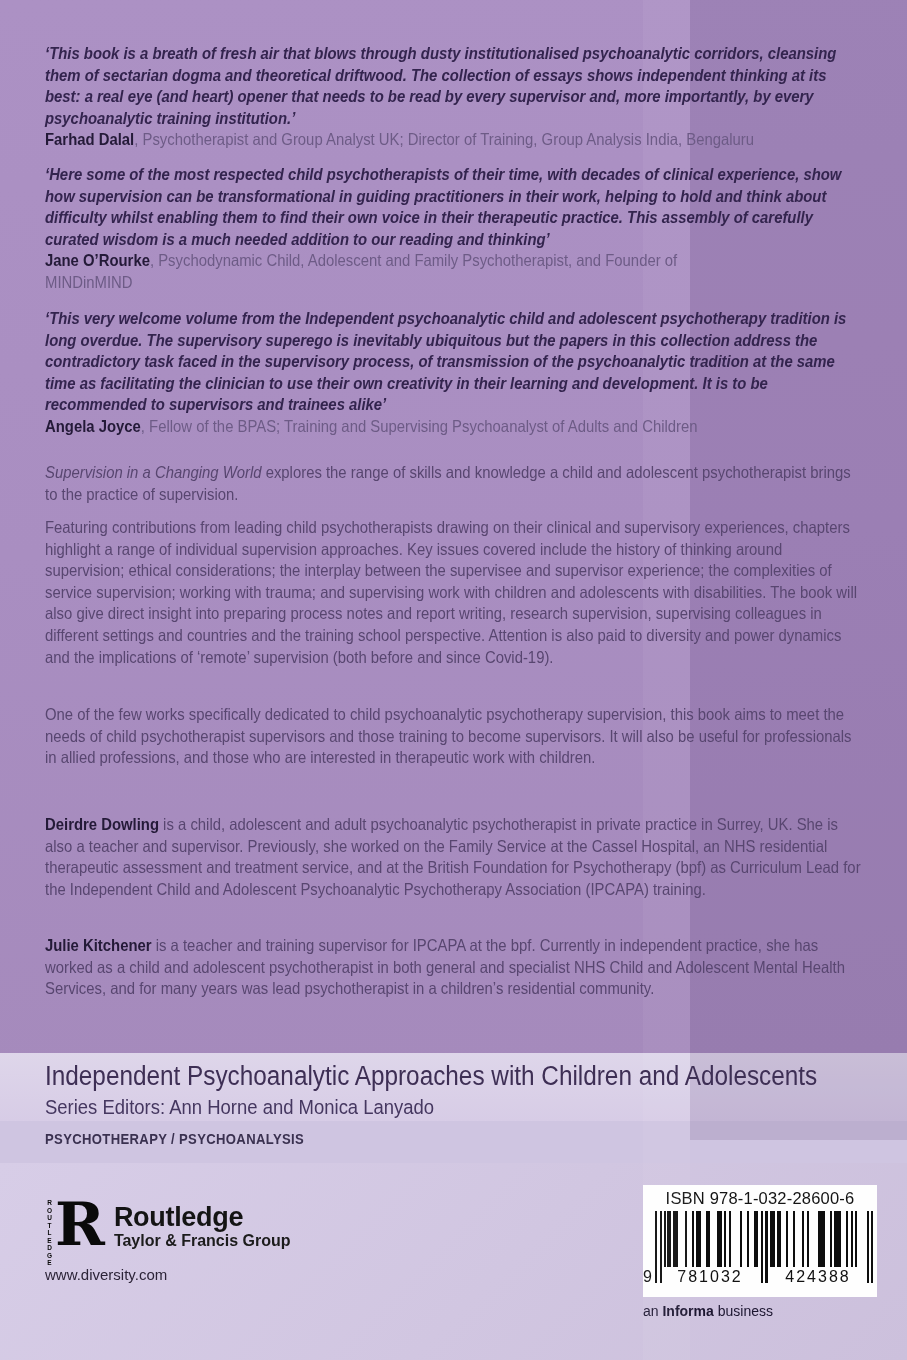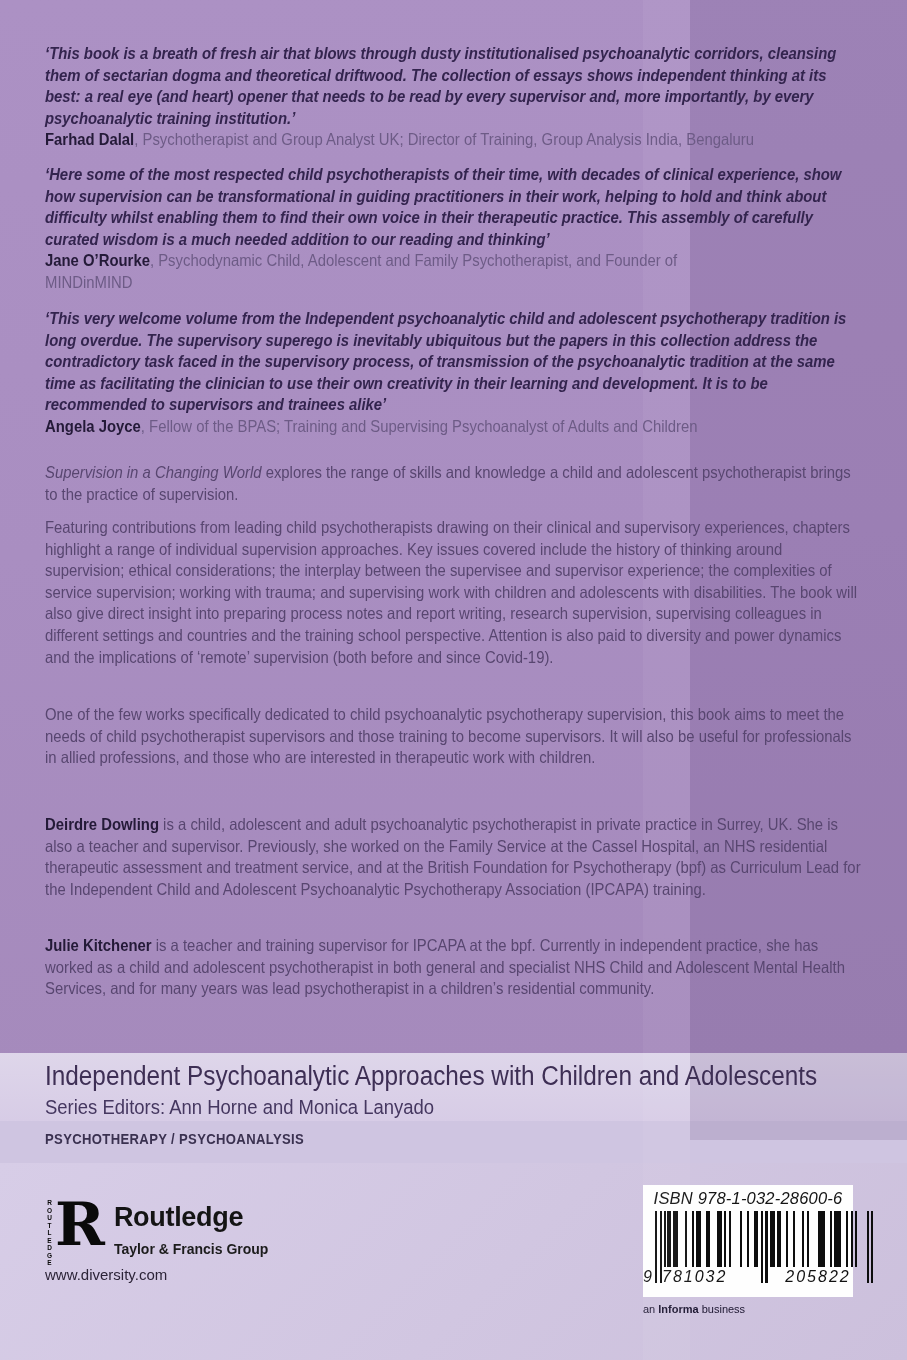--- a/index.html
+++ b/index.html
@@ -47,37 +47,37 @@
   .bottom{position:absolute;left:0;top:1163px;width:907px;height:197px;
     background:linear-gradient(135deg,#d7cde7 0%,#d1c6e1 55%,#ccc0dc 100%);z-index:0;}
   .logo-row{position:absolute;left:45px;top:34px;display:flex;align-items:flex-start;}
   .logo-vertical{writing-mode:vertical-rl;text-orientation:upright;
     font-size:6.5px;font-weight:700;letter-spacing:0.5px;color:#0a0a0a;
     height:56px;line-height:9px;margin-top:2px;}
   .logo-r{font-family:"DejaVu Serif",serif;font-weight:700;font-size:60px;
     line-height:54px;color:#0a0a0a;margin-left:1px;}
   .logo-text{margin-left:9px;padding-top:6px;}
   .logo-name{font-size:27px;line-height:28px;font-weight:600;color:#141414;letter-spacing:-0.3px;}
-  .logo-group{font-size:14px;font-weight:700;color:#1c1c1c;margin-top:10px;}
+  .logo-group{font-size:16px;font-weight:700;color:#1c1c1c;margin-top:1px;}
   .website{position:absolute;left:45px;top:103px;font-size:15px;font-weight:500;color:#2c2438;}
   .ebook{position:absolute;left:45px;top:137px;font-size:13.5px;color:#2e2640;}
   
-  .isbn-box{position:absolute;left:643px;top:22px;width:210px;height:112px;
-    background:#fefefe;font-style:italic;}
+  .isbn-box{position:absolute;left:643px;top:22px;width:234px;height:112px;
+    background:#fefefe;}
   .isbn-label{font-size:16.5px;color:#141414;text-align:center;margin-top:4px;
     letter-spacing:0.2px;}
   .barcode{position:relative;width:218px;height:76px;margin:3px 0 0 12px;}
   .bar{position:absolute;top:0;width:2.3px;height:56px;background:#0d0d0d;}
   .bar.g{height:72px;}
   .d-first{position:absolute;left:-12px;bottom:1px;font-size:16px;color:#111;}
-  .d-left{position:absolute;left:7px;bottom:1px;width:96px;
+  .d-left{position:absolute;left:7px;bottom:1px;width:96px;text-align:center;
     font-size:16px;letter-spacing:2px;color:#111;}
   .d-right{position:absolute;left:115px;bottom:1px;width:96px;text-align:center;
     font-size:16px;letter-spacing:2px;color:#111;}
-  .informa{position:absolute;left:643px;top:140px;font-size:11px;color:#1c1630;text-align:right;}
+  .informa{position:absolute;left:643px;top:140px;font-size:14px;color:#1c1630;text-align:right;}
   .informa b{font-weight:700;}
 </style>
 </head>
 <body>
 
 <div class="cover">
   <div class="crease"></div>
   <div class="shade-band"></div>
 
   <div class="tx q1">
@@ -121,21 +121,21 @@
         <div class="logo-group">Taylor &amp; Francis Group</div>
       </div>
     </div>
     <div class="website">www.diversity.com</div>
 
     <div class="isbn-box">
       <div class="isbn-label">ISBN 978-1-032-28600-6</div>
       <div class="barcode" id="barcode">
         <span class="d-first">9</span>
         <span class="d-left">781032</span>
-        <span class="d-right">205822</span>
+        <span class="d-right">424388</span>
       <div class="bar g" style="left: 0px;"></div>
           <div class="bar g" style="left: 4.6px;"></div>
           <div class="bar" style="left: 9.2px;"></div>
           <div class="bar" style="left: 11.5px;"></div>
           <div class="bar" style="left: 13.8px;"></div>
           <div class="bar" style="left: 18.4px;"></div>
           <div class="bar" style="left: 20.7px;"></div>
           <div class="bar" style="left: 29.9px;"></div>
           <div class="bar" style="left: 36.8px;"></div>
           <div class="bar" style="left: 41.4px;"></div>

